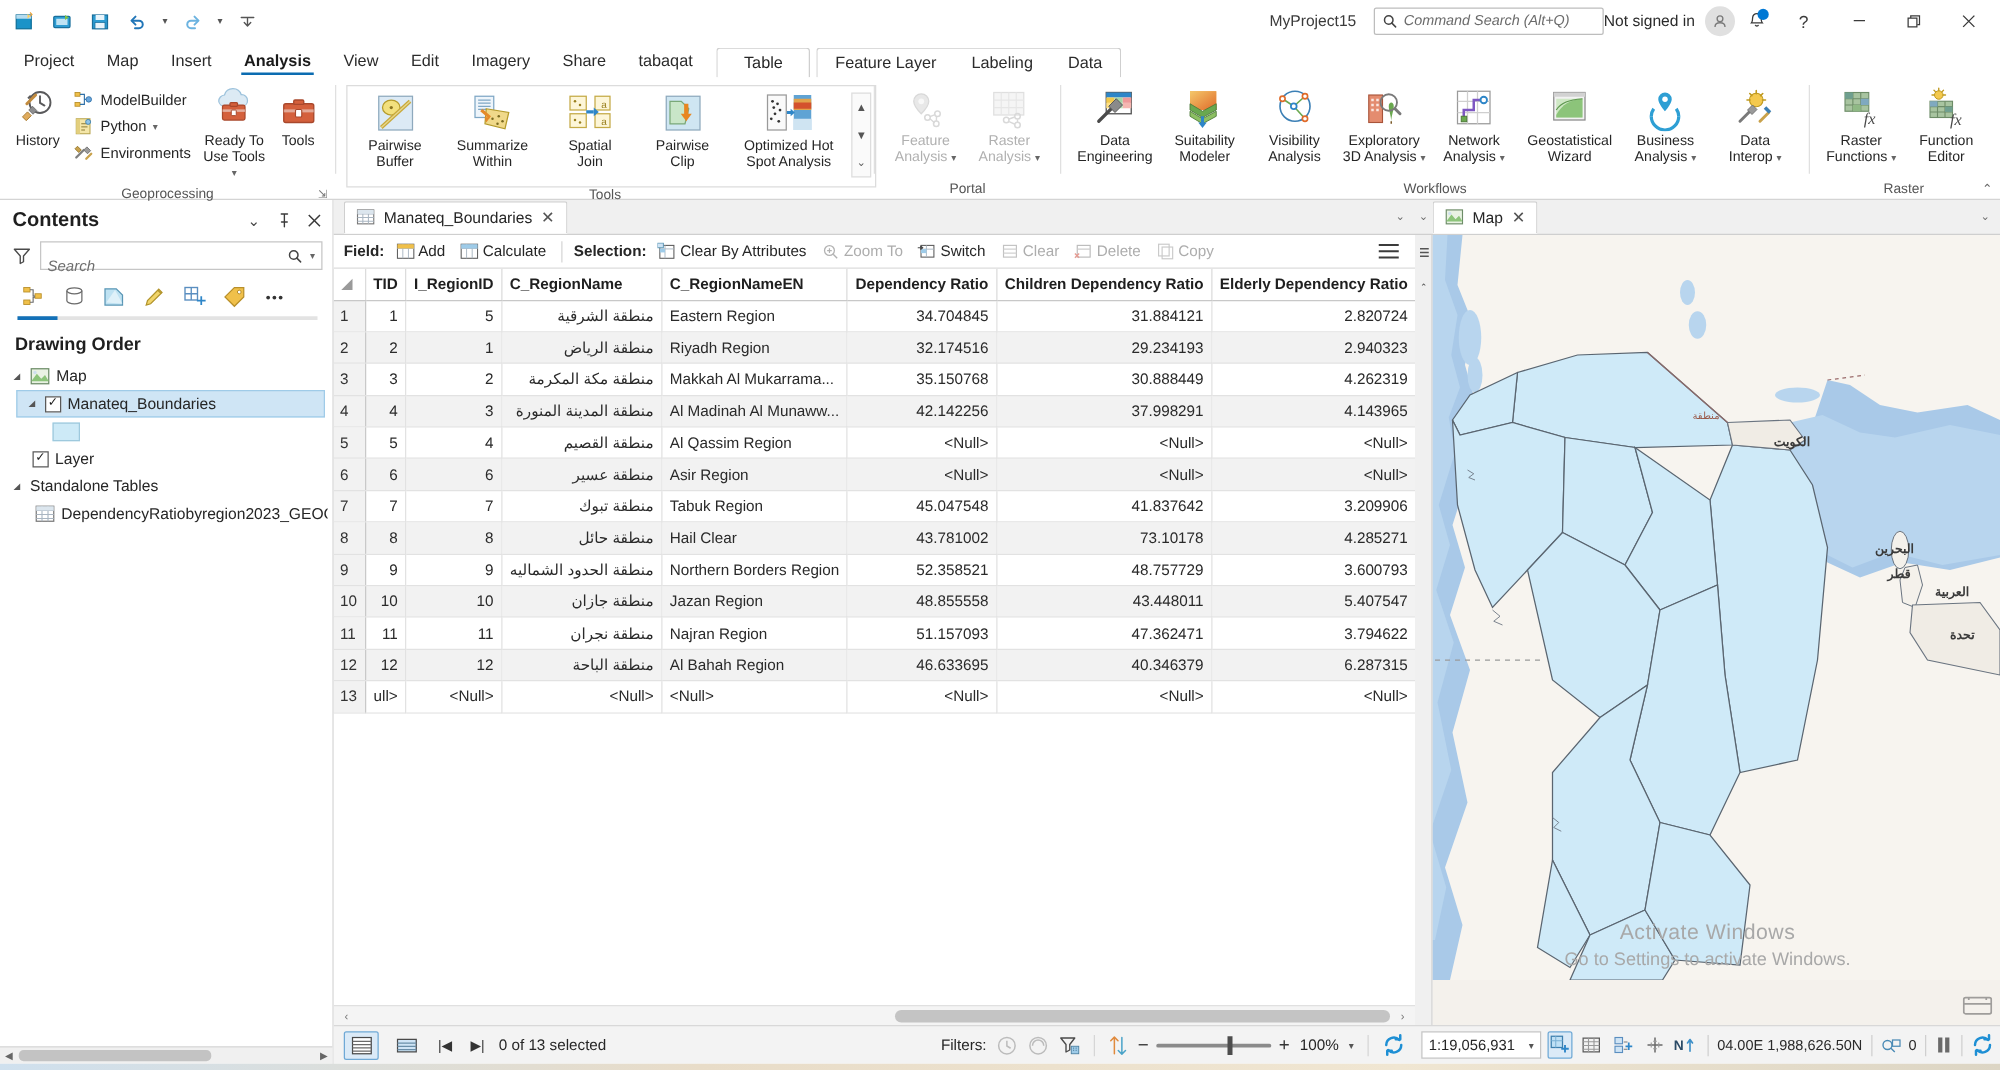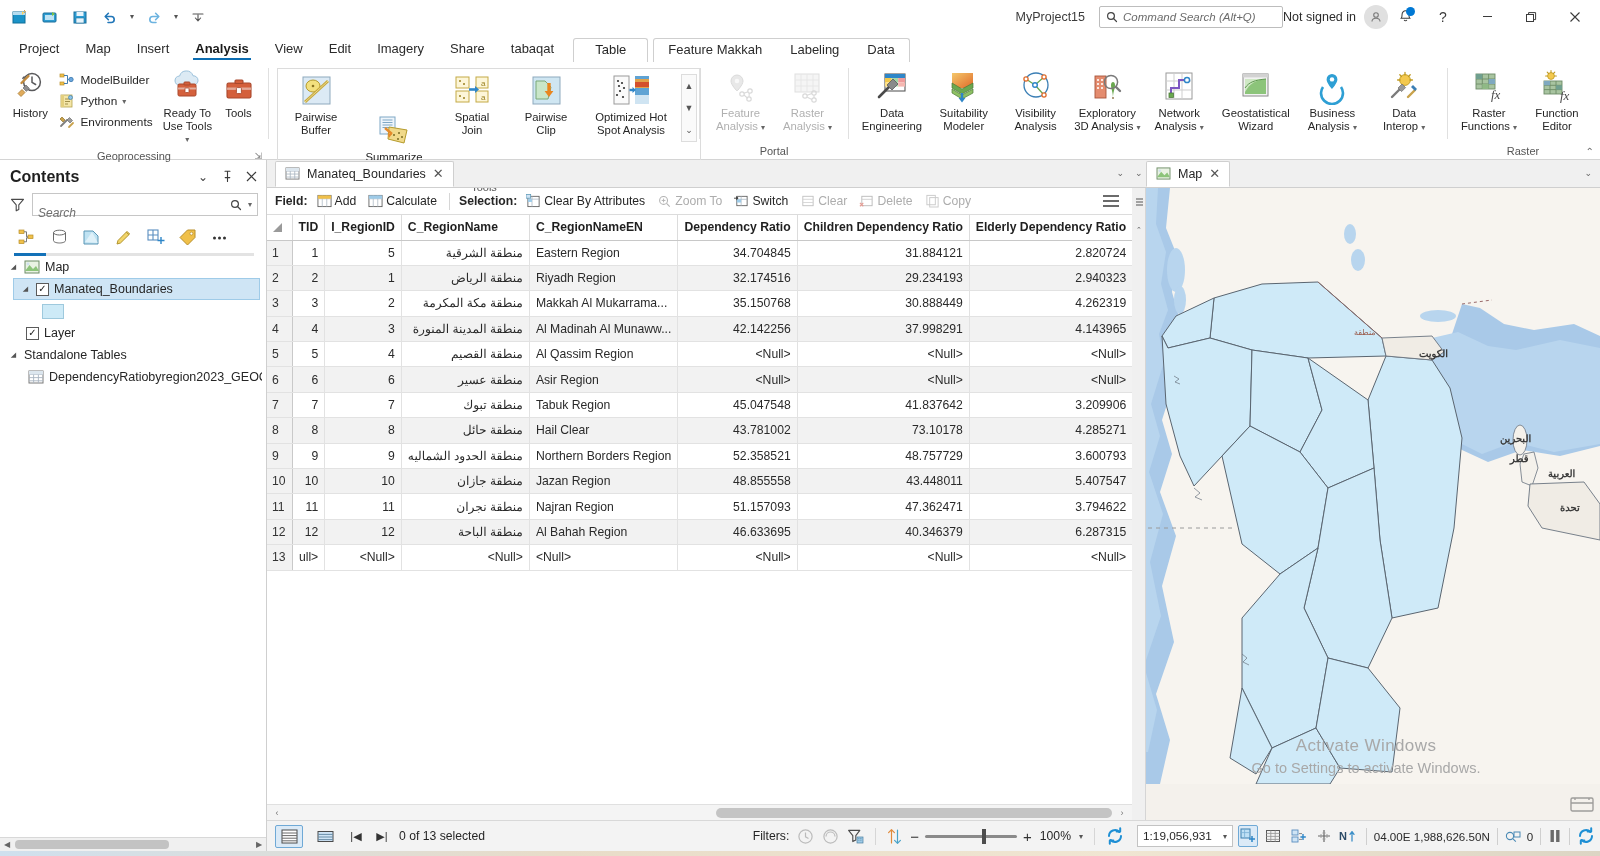--- a/index.html
+++ b/index.html
@@ -352,21 +352,21 @@
     <div class="tab">Insert</div>
     <div class="tab active">Analysis</div>
     <div class="tab">View</div>
     <div class="tab">Edit</div>
     <div class="tab">Imagery</div>
     <div class="tab">Share</div>
     <div class="tab">tabaqat</div>
     <div class="ctx-group">
       <div class="ctx-tab-boxed">Table</div>
       <div class="ctx-sub">
-        <div class="tab">Feature Makkah</div>
+        <div class="tab">Feature Layer</div>
         <div class="tab">Labeling</div>
         <div class="tab">Data</div>
       </div>
     </div>
   </div>
 
   <div class="ribbon">
 
     <div class="rgroup" style="width:268px;">
       <div class="rgroup-body">
@@ -455,21 +455,21 @@
               <svg width="38" height="36" viewBox="0 0 38 36">
                   <rect x="6" y="4" width="27" height="27" fill="#dceaf5" stroke="#8ea9bd" stroke-width="1"></rect>
                   <ellipse cx="16" cy="13" rx="7" ry="6" fill="#f2e07e" stroke="#b59b2c" stroke-width="1"></ellipse>
                   <circle cx="16" cy="13" r="1.3" fill="#8a7420"></circle>
                   <path d="M8 29L31 8" stroke="#c8a93b" stroke-width="3"></path>
                   <path d="M8 29L31 8" stroke="#e8d88e" stroke-width="1"></path>
                 </svg>
             </div>
             <div class="lbl"><span>Pairwise</span><br><span>Buffer</span></div>
           </div>
-          <div class="bigbtn" style="width:82px;margin-top:40px;">
+          <div class="bigbtn" style="width:82px;">
             <div class="ic">
               <svg width="38" height="36" viewBox="0 0 38 36">
                   <rect x="5" y="4" width="15" height="17" fill="#eef5fb" stroke="#7fa7c5" stroke-width="1"></rect>
                   <path d="M7.5 7h10M7.5 9.5h10M7.5 12h10M7.5 14.5h7" stroke="#7fa7c5" stroke-width="1"></path>
                   <path d="M14 14l18 3-3 13-16-4z" fill="#f0d98a" stroke="#b59b2c" stroke-width="1"></path>
                   <circle cx="19" cy="22" r="1" fill="#7a6a20"></circle>
                   <circle cx="24" cy="20" r="1" fill="#7a6a20"></circle>
                   <circle cx="23" cy="26" r="1" fill="#7a6a20"></circle>
                   <circle cx="27" cy="24" r="1" fill="#7a6a20"></circle>
                   <path d="M10 15l7 6" stroke="#e58a2a" stroke-width="2.4"></path>
@@ -684,20 +684,23 @@
                 <path d="M19 3.5v2.4M11.6 11h2.4M24 11h2.4M13.8 5.8l1.7 1.7M24.2 5.8l-1.7 1.7" stroke="#c09a20" stroke-width="1.3" stroke-linecap="round"></path>
                 <path d="M6 28l8-8" stroke="#7a7a7a" stroke-width="2.4" stroke-linecap="round"></path>
                 <path d="M12 19l4-4 3.6 3.6-4 4z" fill="#9a9a9a" stroke="#6d6d6d" stroke-width=".7"></path>
                 <path d="M22 28l7-7" stroke="#c9a24c" stroke-width="2.4" stroke-linecap="round"></path>
                 <path d="M27 16l4 4-2 2-4-4z" fill="#3b7fb5"></path>
               </svg>
           </div>
           <div class="lbl"><span>Data</span><br><span>Interop</span> <span class="cv">▾</span></div>
         </div>
       </div>
+      <div class="rgroup-label">
+          <span>Workflows</span>
+        </div>
     </div>
     <div class="rsep"></div>
 
     <div class="rgroup" style="width:150px;">
       <div class="rgroup-body">
         <div class="bigbtn">
           <div class="ic">
             <svg width="36" height="36" viewBox="0 0 36 36">
                 <rect x="5" y="5" width="19" height="15" fill="#a8c4a0" stroke="#6d8c67" stroke-width=".9"></rect>
                 <path d="M11.3 5v15M17.6 5v15M5 10h19M5 15h19" stroke="#6d8c67" stroke-width=".9"></path>
@@ -809,20 +812,21 @@
         <div class="cb-tool">
           <svg width="19" height="19" viewBox="0 0 19 19">
               <circle cx="4.5" cy="10" r="1.5" fill="#333"></circle>
               <circle cx="9.5" cy="10" r="1.5" fill="#333"></circle>
               <circle cx="14.5" cy="10" r="1.5" fill="#333"></circle>
             </svg>
         </div>
       </div>
       <div class="cb-underline"></div>
 
+      <div class="drawing-order">Drawing Order</div>
 
       <div class="tree-row" style="padding-left:8px;">
         <span class="tri">◢</span>
         <span>
           <svg width="16" height="14" viewBox="0 0 16 14">
               <rect x="1" y="1" width="14" height="12" fill="#e9f2e3" stroke="#6d8c67" stroke-width="1"></rect>
               <path d="M1 11l4.5-6 3.5 4 3-3 3 5z" fill="#8cc47a"></path>
               <circle cx="4" cy="4" r="1.4" fill="#cfe0ef"></circle>
             </svg>
         </span>

